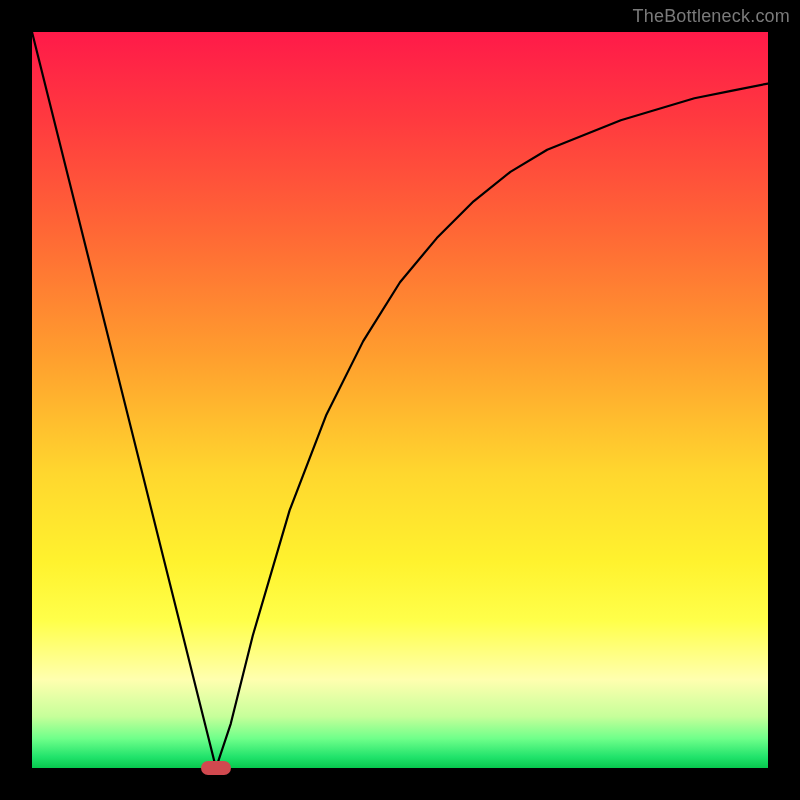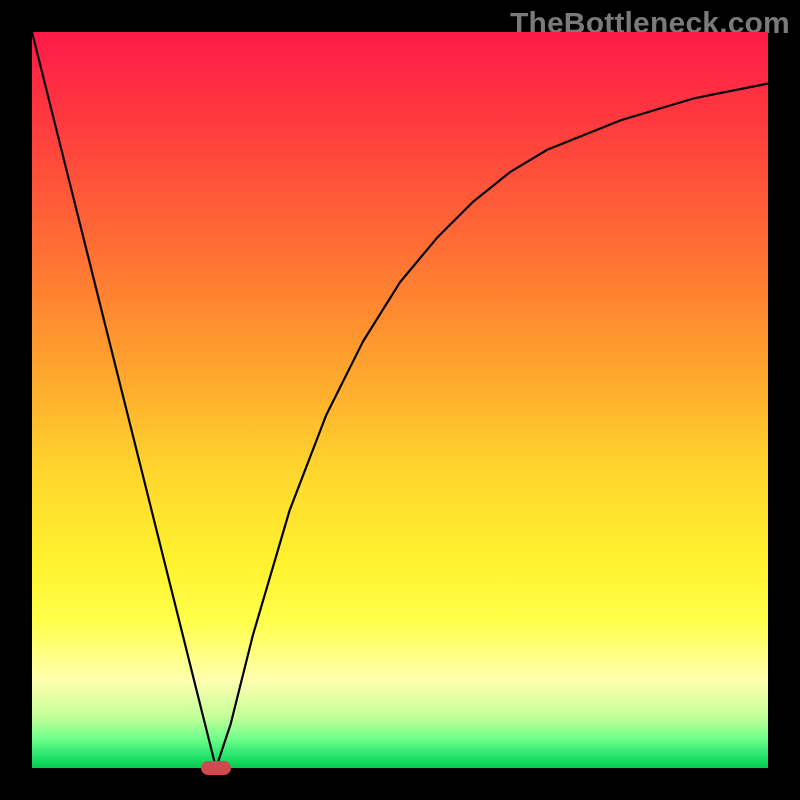--- a/index.html
+++ b/index.html
@@ -38,22 +38,22 @@
       #6fff8a 96%,
       #21e36b 98.5%,
       #07c84e 100%
     );
   }
   .watermark {
     position: absolute;
     top: 6px;
     right: 10px;
     color: #7a7a7a;
-    font-size: 30px;
-    font-weight: 700;
+    font-size: 18px;
+    font-weight: 400;
     letter-spacing: 0.2px;
     user-select: none;
   }
   svg.curve {
     position: absolute;
     left: 0;
     top: 0;
     width: 736px;
     height: 736px;
   }

